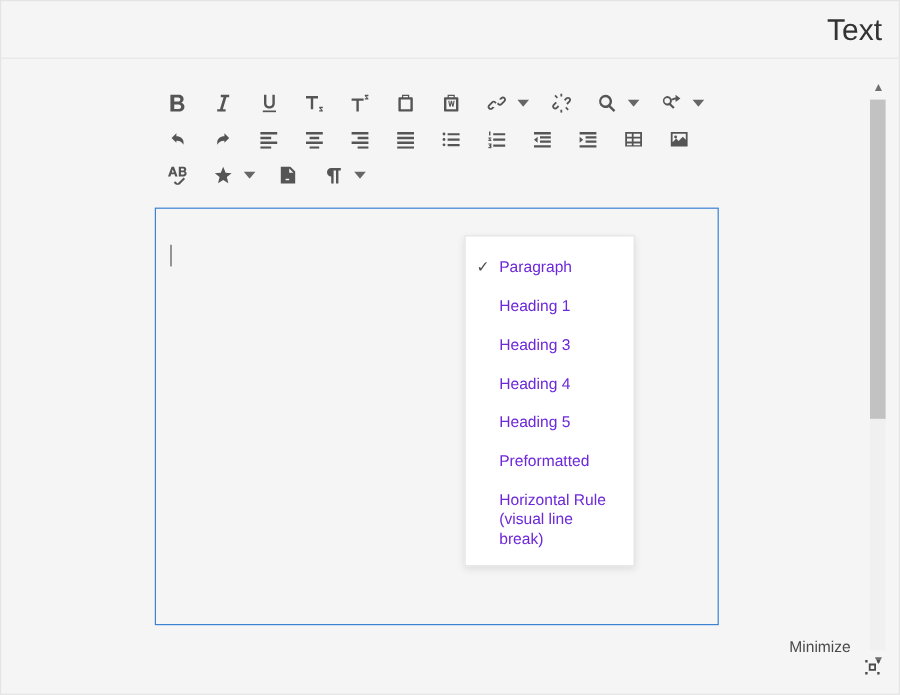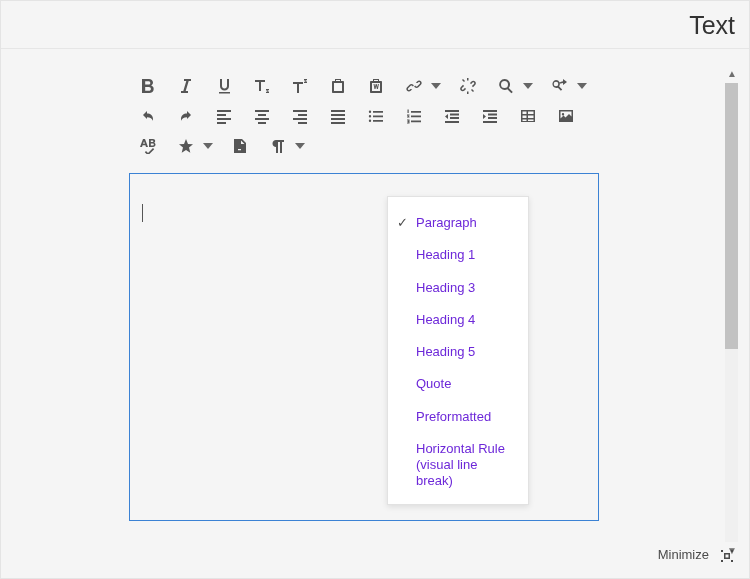--- a/index.html
+++ b/index.html
@@ -138,21 +138,21 @@
   .dropdown-item.selected::before {
     content: "✓";
     position: absolute;
     left: 9px;
     top: 8px;
     font-size: 13px;
     color: #4b4b4b;
   }
   .minimize {
     position: absolute;
-    bottom: 16px;
+    bottom: 32px;
     right: 40px;
     font-size: 13px;
     color: #4b4b4b;
     cursor: pointer;
   }
   .minimize-icon {
     position: absolute;
     bottom: 14px;
     right: 14px;
     width: 16px;
@@ -338,21 +338,20 @@
   <div class="editor">
     <div class="caret"></div>
   </div>
 
   <div class="dropdown">
     <div class="dropdown-item selected">Paragraph</div>
     <div class="dropdown-item">Heading 1</div>
     <div class="dropdown-item">Heading 3</div>
     <div class="dropdown-item">Heading 4</div>
     <div class="dropdown-item">Heading 5</div>
-    <div class="dropdown-item">Quote</div>
     <div class="dropdown-item">Preformatted</div>
     <div class="dropdown-item">Horizontal Rule (vis­ual line break)</div>
   </div>
 
   <div class="scroll-wrap">
     <div class="scroll-btn scroll-up">▲</div>
     <div class="scroll-track">
       <div class="scroll-thumb"></div>
     </div>
     <div class="scroll-btn scroll-down">▼</div>

